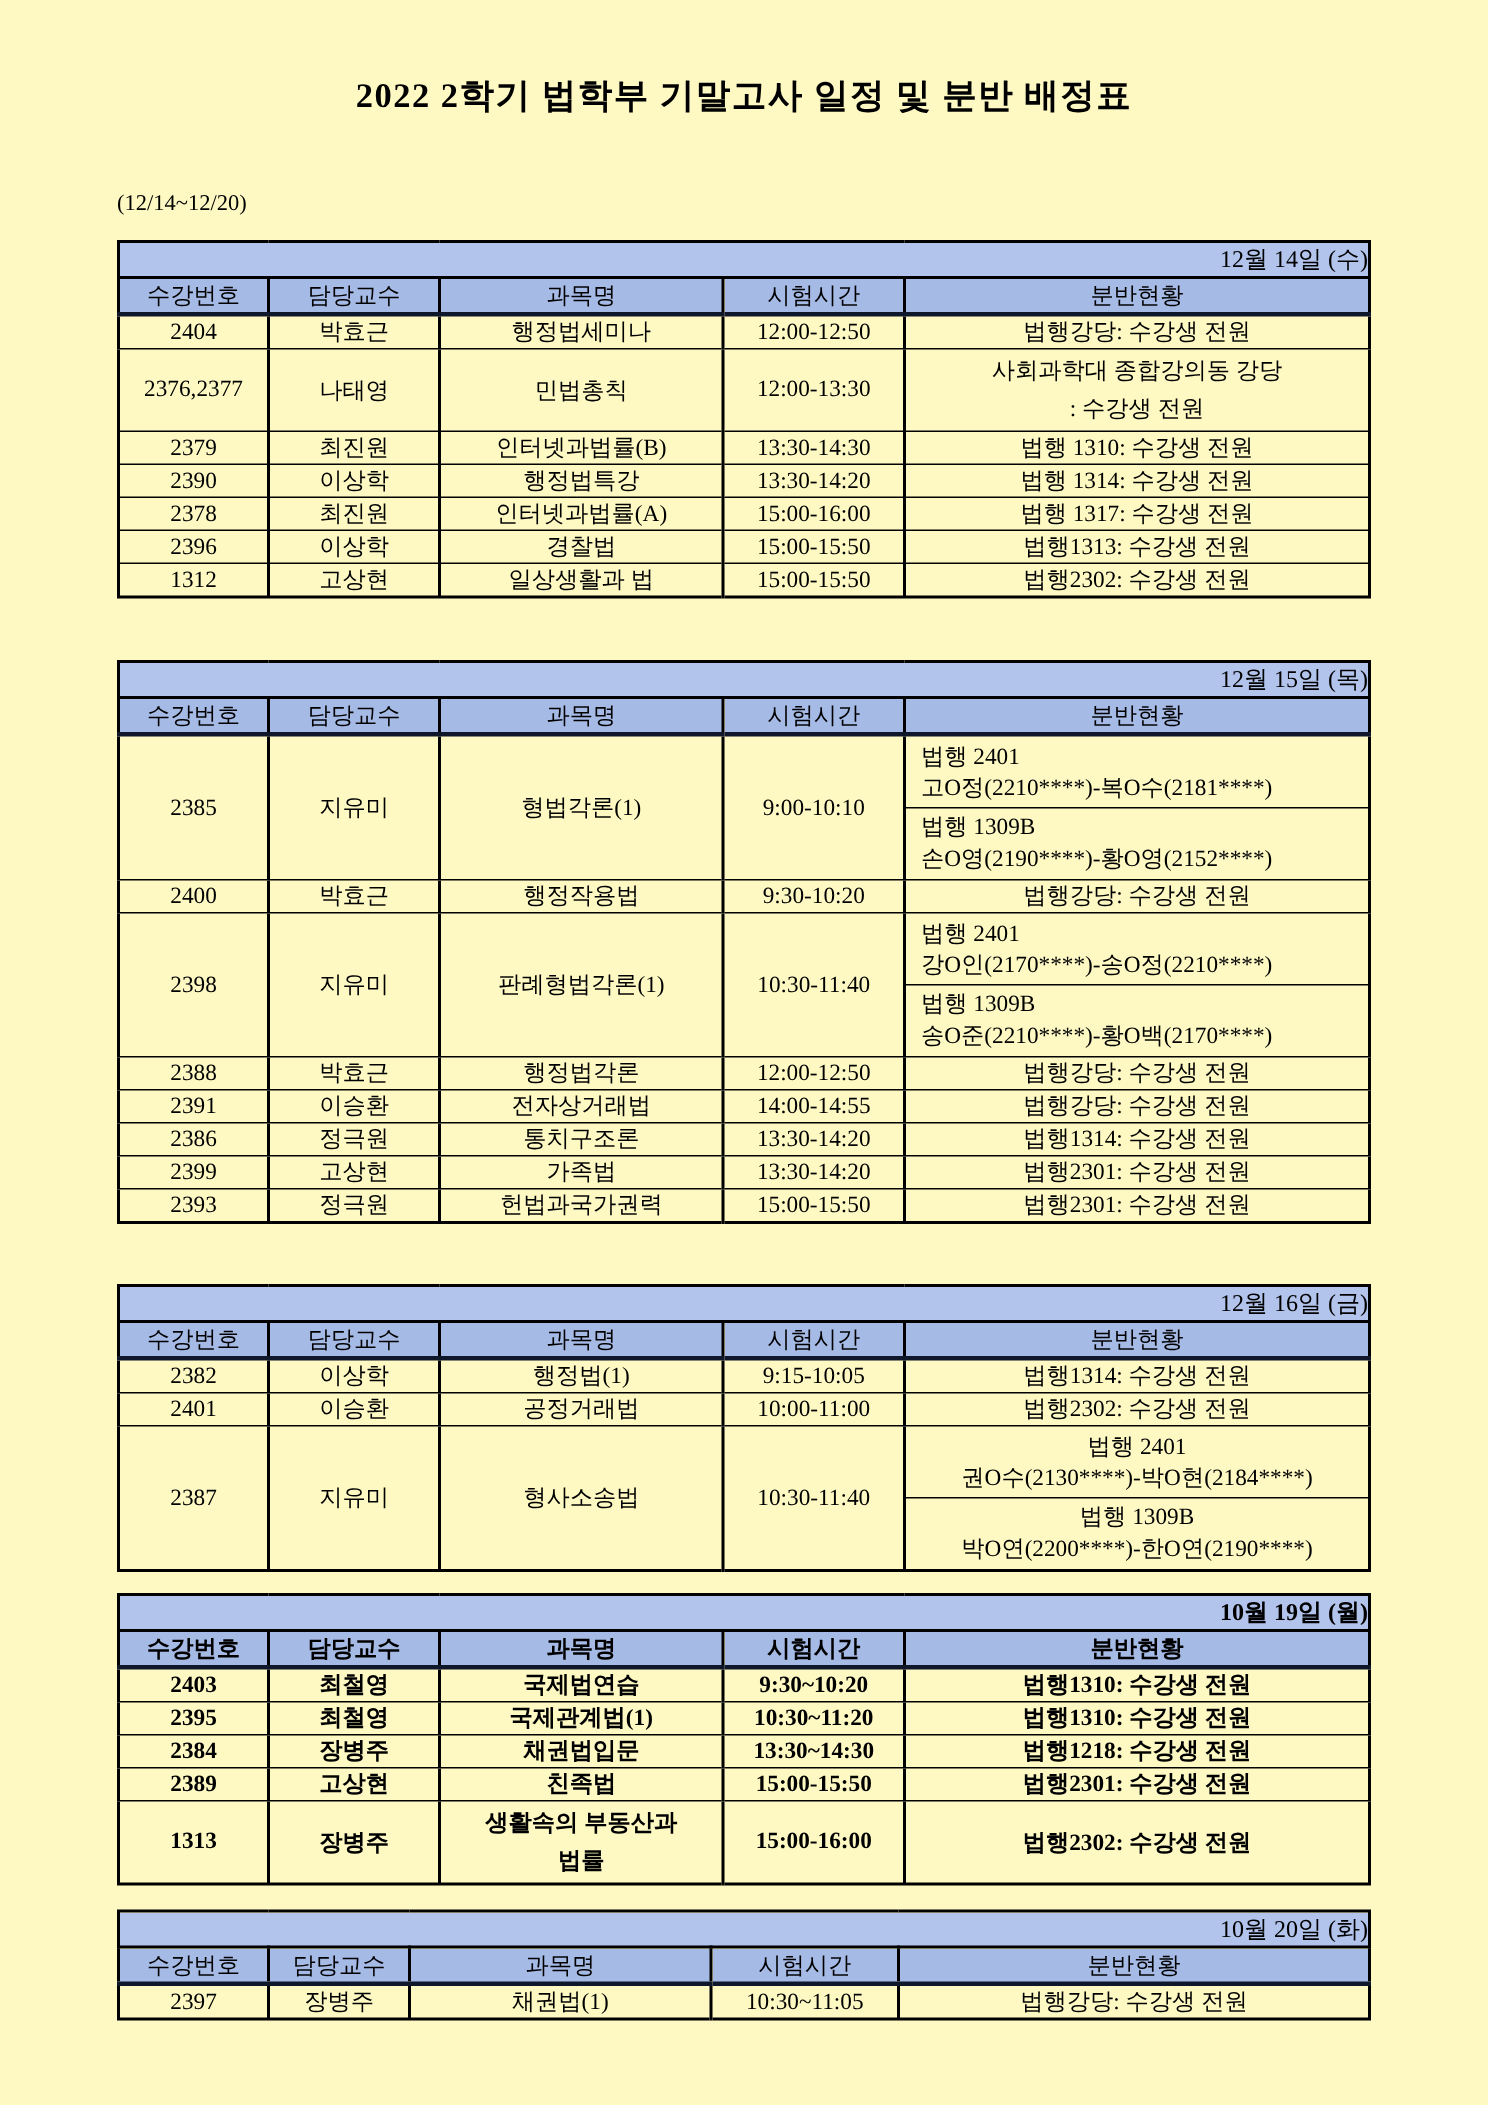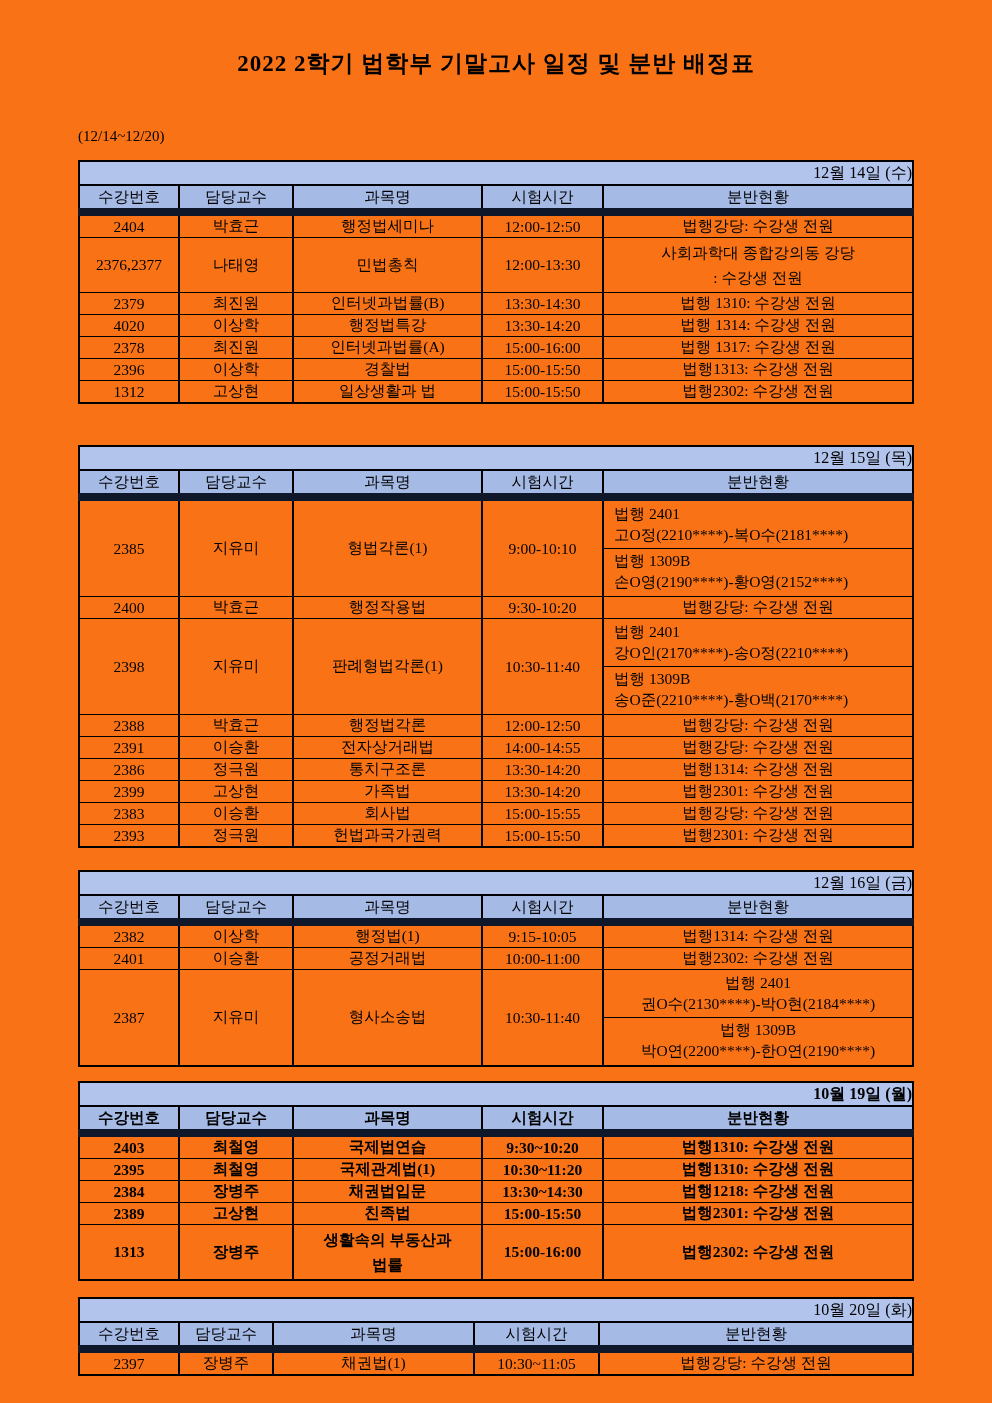--- a/index.html
+++ b/index.html
@@ -1,21 +1,21 @@
 <!DOCTYPE html>
 <html style="--day-bg: #b2c4ec; --head-bg: #a6bae6;"><head>
 <meta charset="utf-8">
 <style>
   html, body { margin: 0; padding: 0; background: #e8e8e8; }
   .page {
     position: relative;
     width: 992px;
     height: 1403px;
     margin: 0 auto;
-    background: #f97316;
+    background: #fef9c3;
     box-sizing: border-box;
     padding: 48px 78px 0 78px;
     font-family: "Liberation Serif", "DejaVu Serif", serif;
     color: #000000;
     overflow: hidden;
   }
   .doc-title {
     margin: 0 0 46px 0;
     text-align: center;
     font-size: 23px;
@@ -49,39 +49,39 @@
     background: var(--day-bg, #b2c4ec);
     text-align: right;
     padding-left: 10px;
     height: 22px;
     font-size: 16px;
     border-bottom: 2px solid #000;
   }
   table.exam tr.head-row td {
     background: var(--head-bg, #a6bae6);
     height: 22px;
-    border-bottom: 8px solid #0f172a;
+    border-bottom: 3px solid #0f172a;
   }
   table.exam tr.r td    { height: 21px; }
   table.exam tr.r-2l td { height: 54px; }
   table.exam tr.r-sp td { height: 95px; }
   .ml { line-height: 25px; }
   td.split { padding: 0; }
   .sub {
     box-sizing: border-box;
     height: 47px;
     display: flex;
     flex-direction: column;
     justify-content: center;
   }
   .sub:first-child { border-bottom: 1px solid #000; }
   td.split.align-left .sub  { align-items: flex-start; padding-left: 10px; }
   td.split.align-center .sub { align-items: center; }
   .mb-t0 { margin-bottom: 41px; }
-  .mb-t1 { margin-bottom: 22px; }
+  .mb-t1 { margin-bottom: 40px; }
   .mb-t2 { margin-bottom: 14px; }
   .mb-t3 { margin-bottom: 16px; font-weight: bold; }
   .mb-t4 { margin-bottom: 0; }
 </style>
 </head>
 <body>
 
 <div class="page">
   <h1 class="doc-title">2022 2학기 법학부 기말고사 일정 및 분반 배정표</h1>
   <div class="date-range">(12/14~12/20)</div>
@@ -133,21 +133,21 @@
             <td>최진원</td>
             <td>
               <div class="">인터넷과법률(B)</div>
             </td>
             <td>13:30-14:30</td>
             <td>
               <div class="">법행 1310: 수강생 전원</div>
             </td>
           </tr>
           <tr class="r">
-            <td>4020</td>
+            <td>2390</td>
             <td>이상학</td>
             <td>
               <div class="">행정법특강</div>
             </td>
             <td>13:30-14:20</td>
             <td>
               <div class="">법행 1314: 수강생 전원</div>
             </td>
           </tr>
           <tr class="r">
@@ -289,31 +289,20 @@
             <td>고상현</td>
             <td>
               <div class="">가족법</div>
             </td>
             <td>13:30-14:20</td>
             <td>
               <div class="">법행2301: 수강생 전원</div>
             </td>
           </tr>
           <tr class="r">
-            <td>2383</td>
-            <td>이승환</td>
-            <td>
-              <div class="">회사법</div>
-            </td>
-            <td>15:00-15:55</td>
-            <td>
-              <div class="">법행강당: 수강생 전원</div>
-            </td>
-          </tr>
-          <tr class="r">
             <td>2393</td>
             <td>정극원</td>
             <td>
               <div class="">헌법과국가권력</div>
             </td>
             <td>15:00-15:50</td>
             <td>
               <div class="">법행2301: 수강생 전원</div>
             </td>
           </tr>

